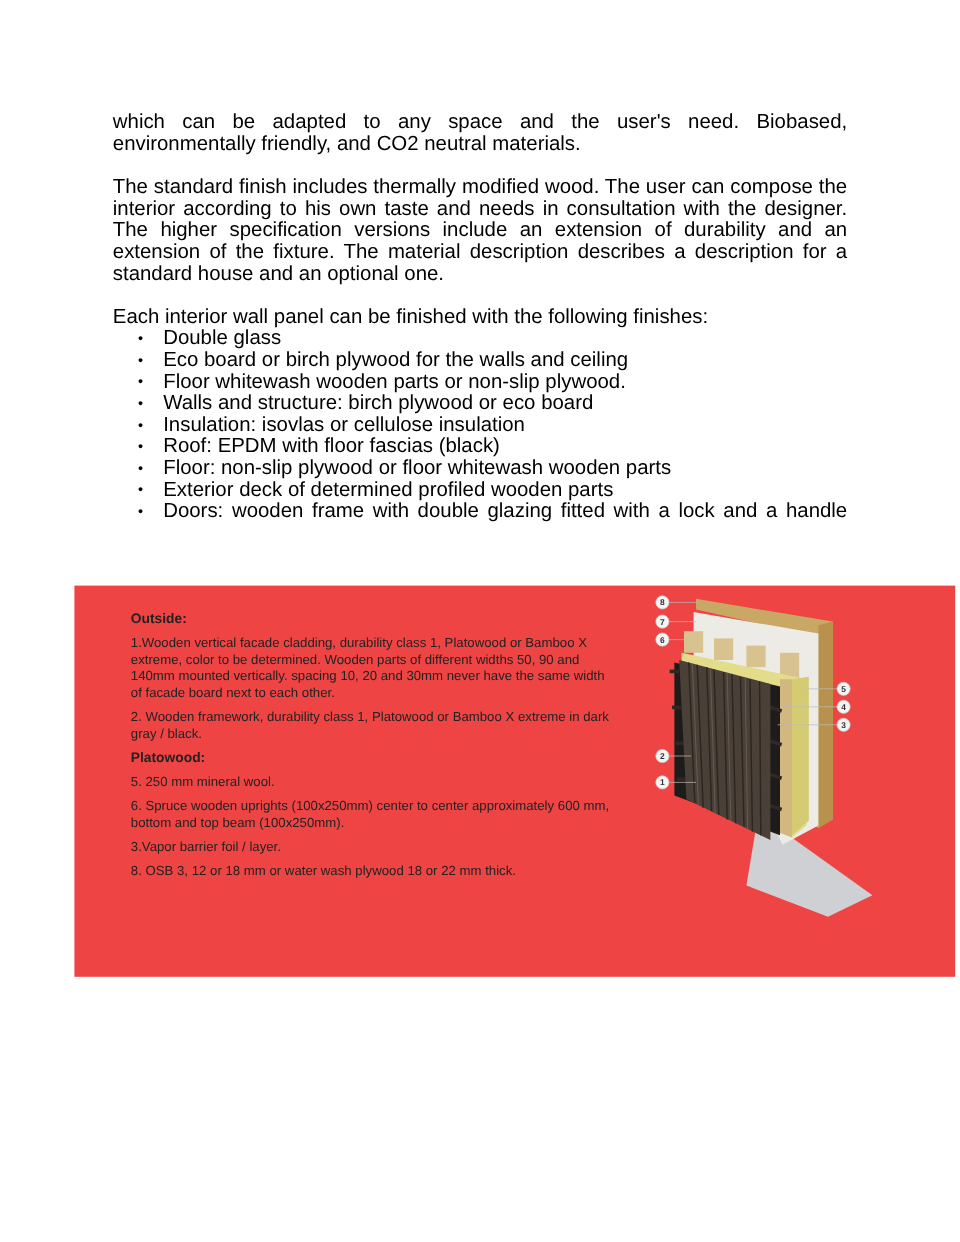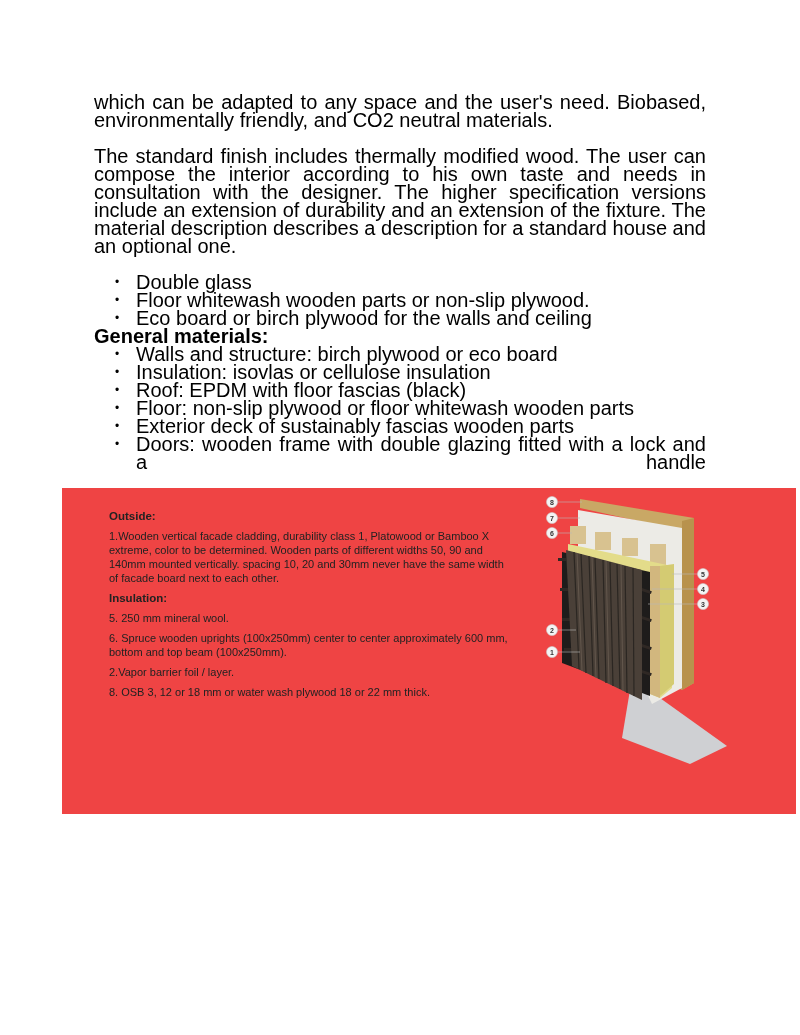--- a/index.html
+++ b/index.html
@@ -1,19 +1,19 @@
 <!DOCTYPE html>
 <html><head>
 <meta charset="utf-8">
 <style>
   html, body { margin: 0; padding: 0; background: #ffffff; }
   body { width: 800px; height: 1035px; position: relative; overflow: hidden;
          font-family: "Liberation Sans", sans-serif; color: #000; }
   .page-text { position: absolute; left: 94px; top: 93px; width: 612px;
-               font-size: 20px; line-height: 18px; }
+               font-size: 17px; line-height: 18px; }
   .page-text p { margin: 0; text-align: justify; text-align-last: left; }
   .page-text p.justify-full { text-align-last: justify; }
   .gap { height: 18px; }
   ul.bullets { margin: 0; padding: 0; list-style: none; }
   ul.bullets li { position: relative; padding-left: 42px; }
   ul.bullets li::before { content: "\2022"; position: absolute; left: 21px; top: 0; font-size: 12px; }
   ul.bullets li.justify-full { text-align: justify; text-align-last: justify; }
   .section-heading { font-weight: bold; margin: 0; }
 
   .figure { position: absolute; left: 62px; top: 488px; width: 734px; height: 326px;
@@ -27,44 +27,45 @@
 </style>
 </head>
 <body>
 
 <div class="page-text">
   <p class="justify-full">which can be adapted to any space and the user's need. Biobased,</p>
   <p>environmentally friendly, and CO2 neutral materials.</p>
   <div class="gap"></div>
   <p>The standard finish includes thermally modified wood. The user can compose the interior according to his own taste and needs in consultation with the designer. The higher specification versions include an extension of durability and an extension of the fixture. The material description describes a description for a standard house and an optional one.</p>
   <div class="gap"></div>
+  <p>Each interior wall panel can be finished with the following finishes:</p>
   <ul class="bullets">
     <li>Double glass</li>
+    <li>Eco board or birch plywood for the walls and ceiling</li>
     <li>Floor whitewash wooden parts or non-slip plywood.</li>
-    <li>Eco board or birch plywood for the walls and ceiling</li>
   </ul>
-  <p class="section-heading">General materials:</p>
   <ul class="bullets">
     <li>Walls and structure: birch plywood or eco board</li>
     <li>Insulation: isovlas or cellulose insulation</li>
     <li>Roof: EPDM with floor fascias (black)</li>
     <li>Floor: non-slip plywood or floor whitewash wooden parts</li>
-    <li>Exterior deck of sustainably fascias wooden parts</li>
+    <li>Exterior deck of determined profiled wooden parts</li>
     <li class="justify-full">Doors: wooden frame with double glazing fitted with a lock and a handle</li>
   </ul>
 </div>
 
 <div class="figure">
   <div class="fig-text">
     <p class="fig-h">Outside:</p>
     <p class="fig-item">1.Wooden vertical facade cladding, durability class 1, Platowood or Bamboo X extreme, color to be determined. Wooden parts of different widths 50, 90 and 140mm mounted vertically. spacing 10, 20 and 30mm never have the same width of facade board next to each other.</p>
-    <p class="fig-h">Insulation:</p>
+    <p class="fig-item">2. Wooden framework, durability class 1, Platowood or Bamboo X extreme in dark gray / black.</p>
+    <p class="fig-h">Platowood:</p>
     <p class="fig-item">5. 250 mm mineral wool.</p>
     <p class="fig-item">6. Spruce wooden uprights (100x250mm) center to center approximately 600 mm, bottom and top beam (100x250mm).</p>
-    <p class="fig-item">2.Vapor barrier foil / layer.</p>
+    <p class="fig-item">3.Vapor barrier foil / layer.</p>
     <p class="fig-item">8. OSB 3, 12 or 18 mm or water wash plywood 18 or 22 mm thick.</p>
   </div>
 
   <svg class="wall-svg" width="264" height="326" viewBox="0 0 264 326">
 
     <polygon points="100,190 195,258 158,276 90,250" fill="#cfd0d3"></polygon>
 
     <polygon points="48,11 162,30 162,195 150,202 138,196 138,40 48,20" fill="#c9a865"></polygon>
     <polygon points="150,33 162,30 162,195 150,202" fill="#b8924d"></polygon>
 

